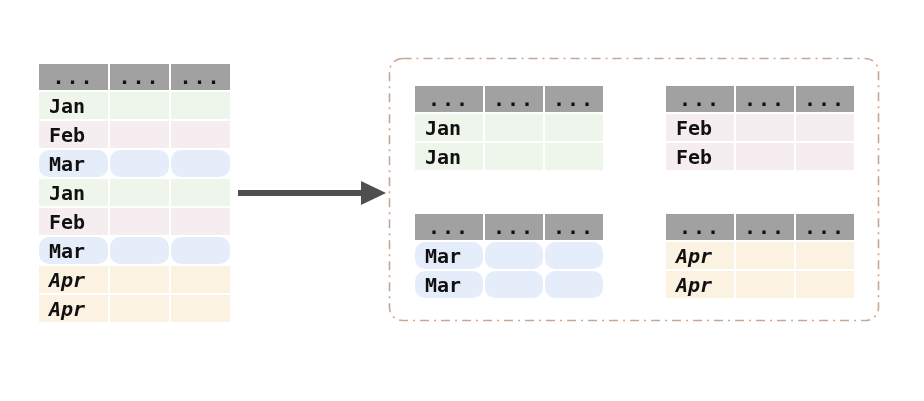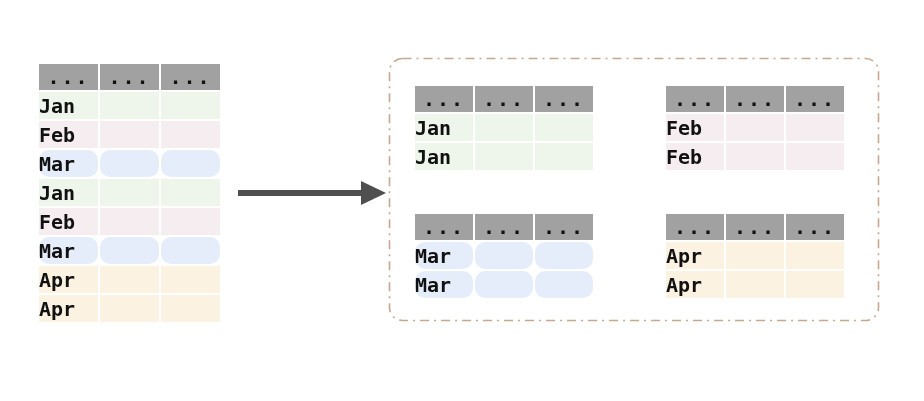--- a/index.html
+++ b/index.html
@@ -37,31 +37,31 @@
     text-align: center;
     letter-spacing: 2px;
     line-height: 18px;
     vertical-align: middle;
   }
   table.tbl td {
     height: 27px;
     text-align: left;
     vertical-align: middle;
   }
-  table.tbl td.label { }
+  table.tbl td.label { padding-left: 10px; }
 
   
   table.source th, table.source td { width: 59px; }
   table.group  th, table.group  td { width: 58px; }
 
   
   tr[data-group="jan"] td { background: var(--c-jan); }
   tr[data-group="feb"] td { background: var(--c-feb); }
   tr[data-group="mar"] td { background: var(--c-mar); border-radius: 10px; }
-  tr[data-group="apr"] td { background: var(--c-apr); }
+  tr[data-group="apr"] td { background: var(--c-apr); font-style: italic; }
 
   
   .source { left: 37px; top: 62px; }
   .arrow-svg { position: absolute; left: 236px; top: 175px; }
   .panel-svg { position: absolute; left: 388px; top: 57px; }
   .g0 { left: 413px; top: 84px; }
   .g1 { left: 664px; top: 84px; }
   .g2 { left: 413px; top: 212px; }
   .g3 { left: 664px; top: 212px; }
 

